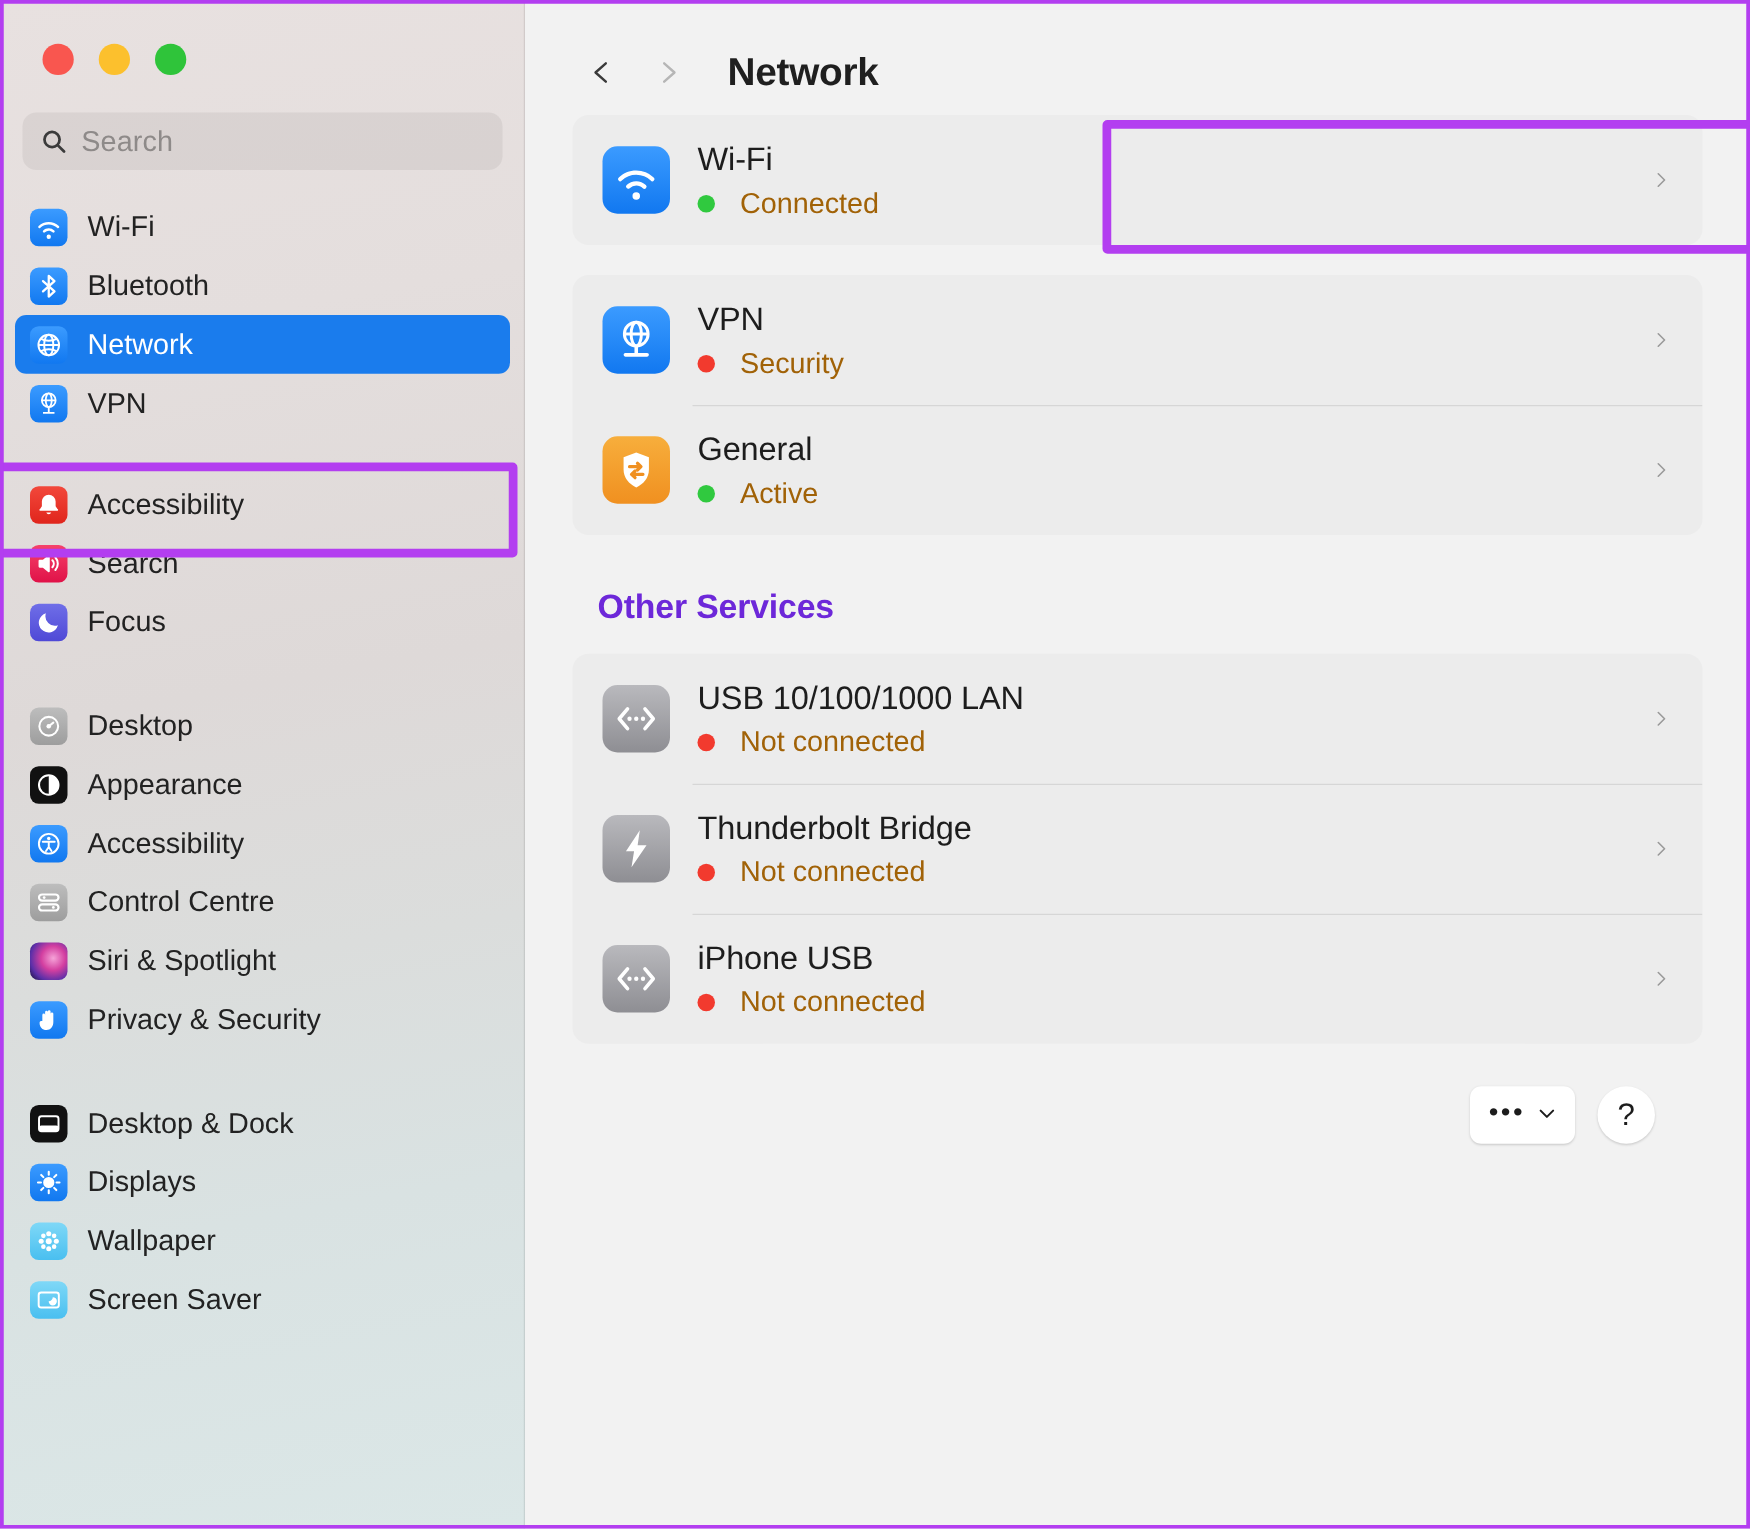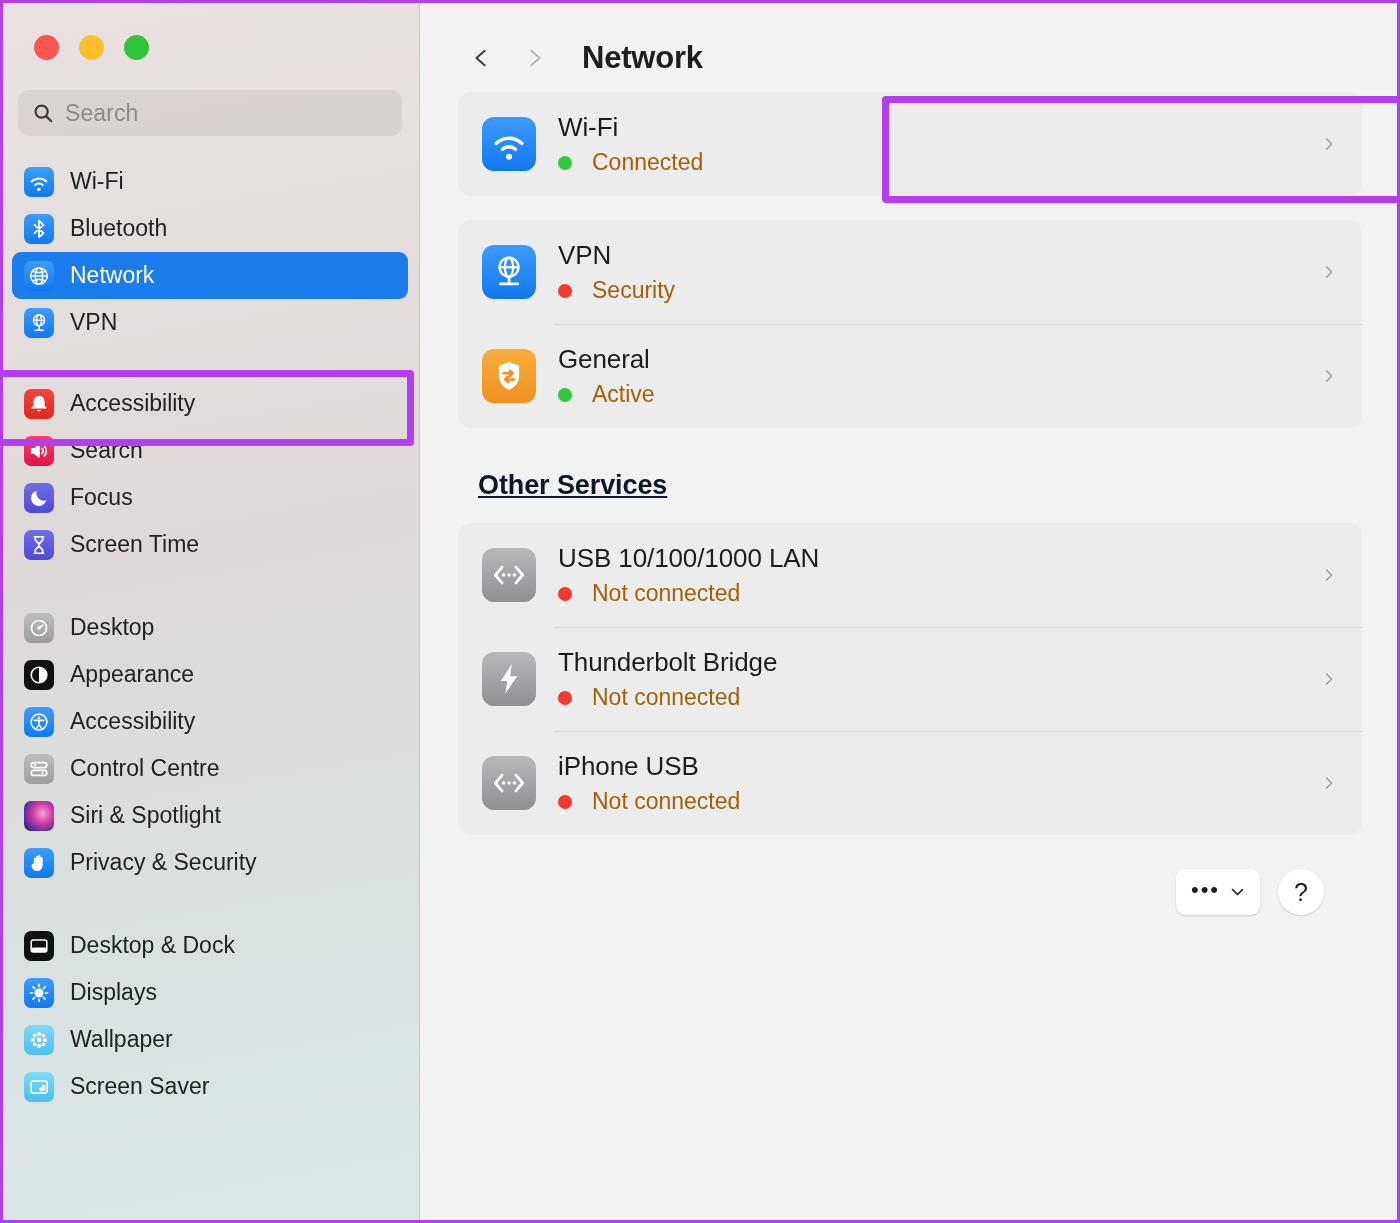--- a/index.html
+++ b/index.html
@@ -213,24 +213,23 @@
     font-size: 30px;
     line-height: 1;
     flex: none;
     margin-right: 4px;
   }
   .chev svg { width: 15px; height: 26px; display: block; }
 
   .section-title {
     font-size: 27px;
     font-weight: bold;
-    color: #0f172a;
+    color: #6d28d9;
     margin: 42px 0 22px 20px;
     letter-spacing: -0.1px;
-    text-decoration: underline;
   }
 
   .footer-buttons {
     display: flex;
     justify-content: flex-end;
     align-items: center;
     gap: 18px;
     padding: 34px 38px 0 0;
   }
   .btn-more {
@@ -372,28 +371,20 @@
           </span>
           <span class="nav-label">Search</span>
         </div>
         <div class="nav-item">
           <span class="app-icon" style="background:linear-gradient(180deg,#6f6ee8,#4f49d6)">
             <svg viewBox="0 0 24 24" fill="currentColor">
                 <path d="M20 14.5A8.4 8.4 0 0 1 9.5 4 8.5 8.5 0 1 0 20 14.5z"></path>
               </svg>
           </span>
           <span class="nav-label">Focus</span>
-        </div>
-        <div class="nav-item">
-          <span class="app-icon" style="background:linear-gradient(180deg,#6f6ee8,#4f49d6)">
-            <svg viewBox="0 0 24 24" fill="none" stroke="currentColor" stroke-width="1.9" stroke-linecap="round" stroke-linejoin="round">
-                <path d="M7 3h10M7 21h10M8 3v3.5l4 4.5 4-4.5V3M8 21v-3.5l4-4.5 4 4.5V21"></path>
-              </svg>
-          </span>
-          <span class="nav-label">Screen Time</span>
         </div>
       </div>
 
       <div class="nav-gap-md"></div>
 
       <div class="nav-group">
         <div class="nav-item">
           <span class="app-icon" style="background:linear-gradient(180deg,#bdbdbd,#9d9d9d)">
             <svg viewBox="0 0 24 24" fill="none" stroke="currentColor" stroke-width="1.8">
                 <circle cx="12" cy="12" r="8.2"></circle>

